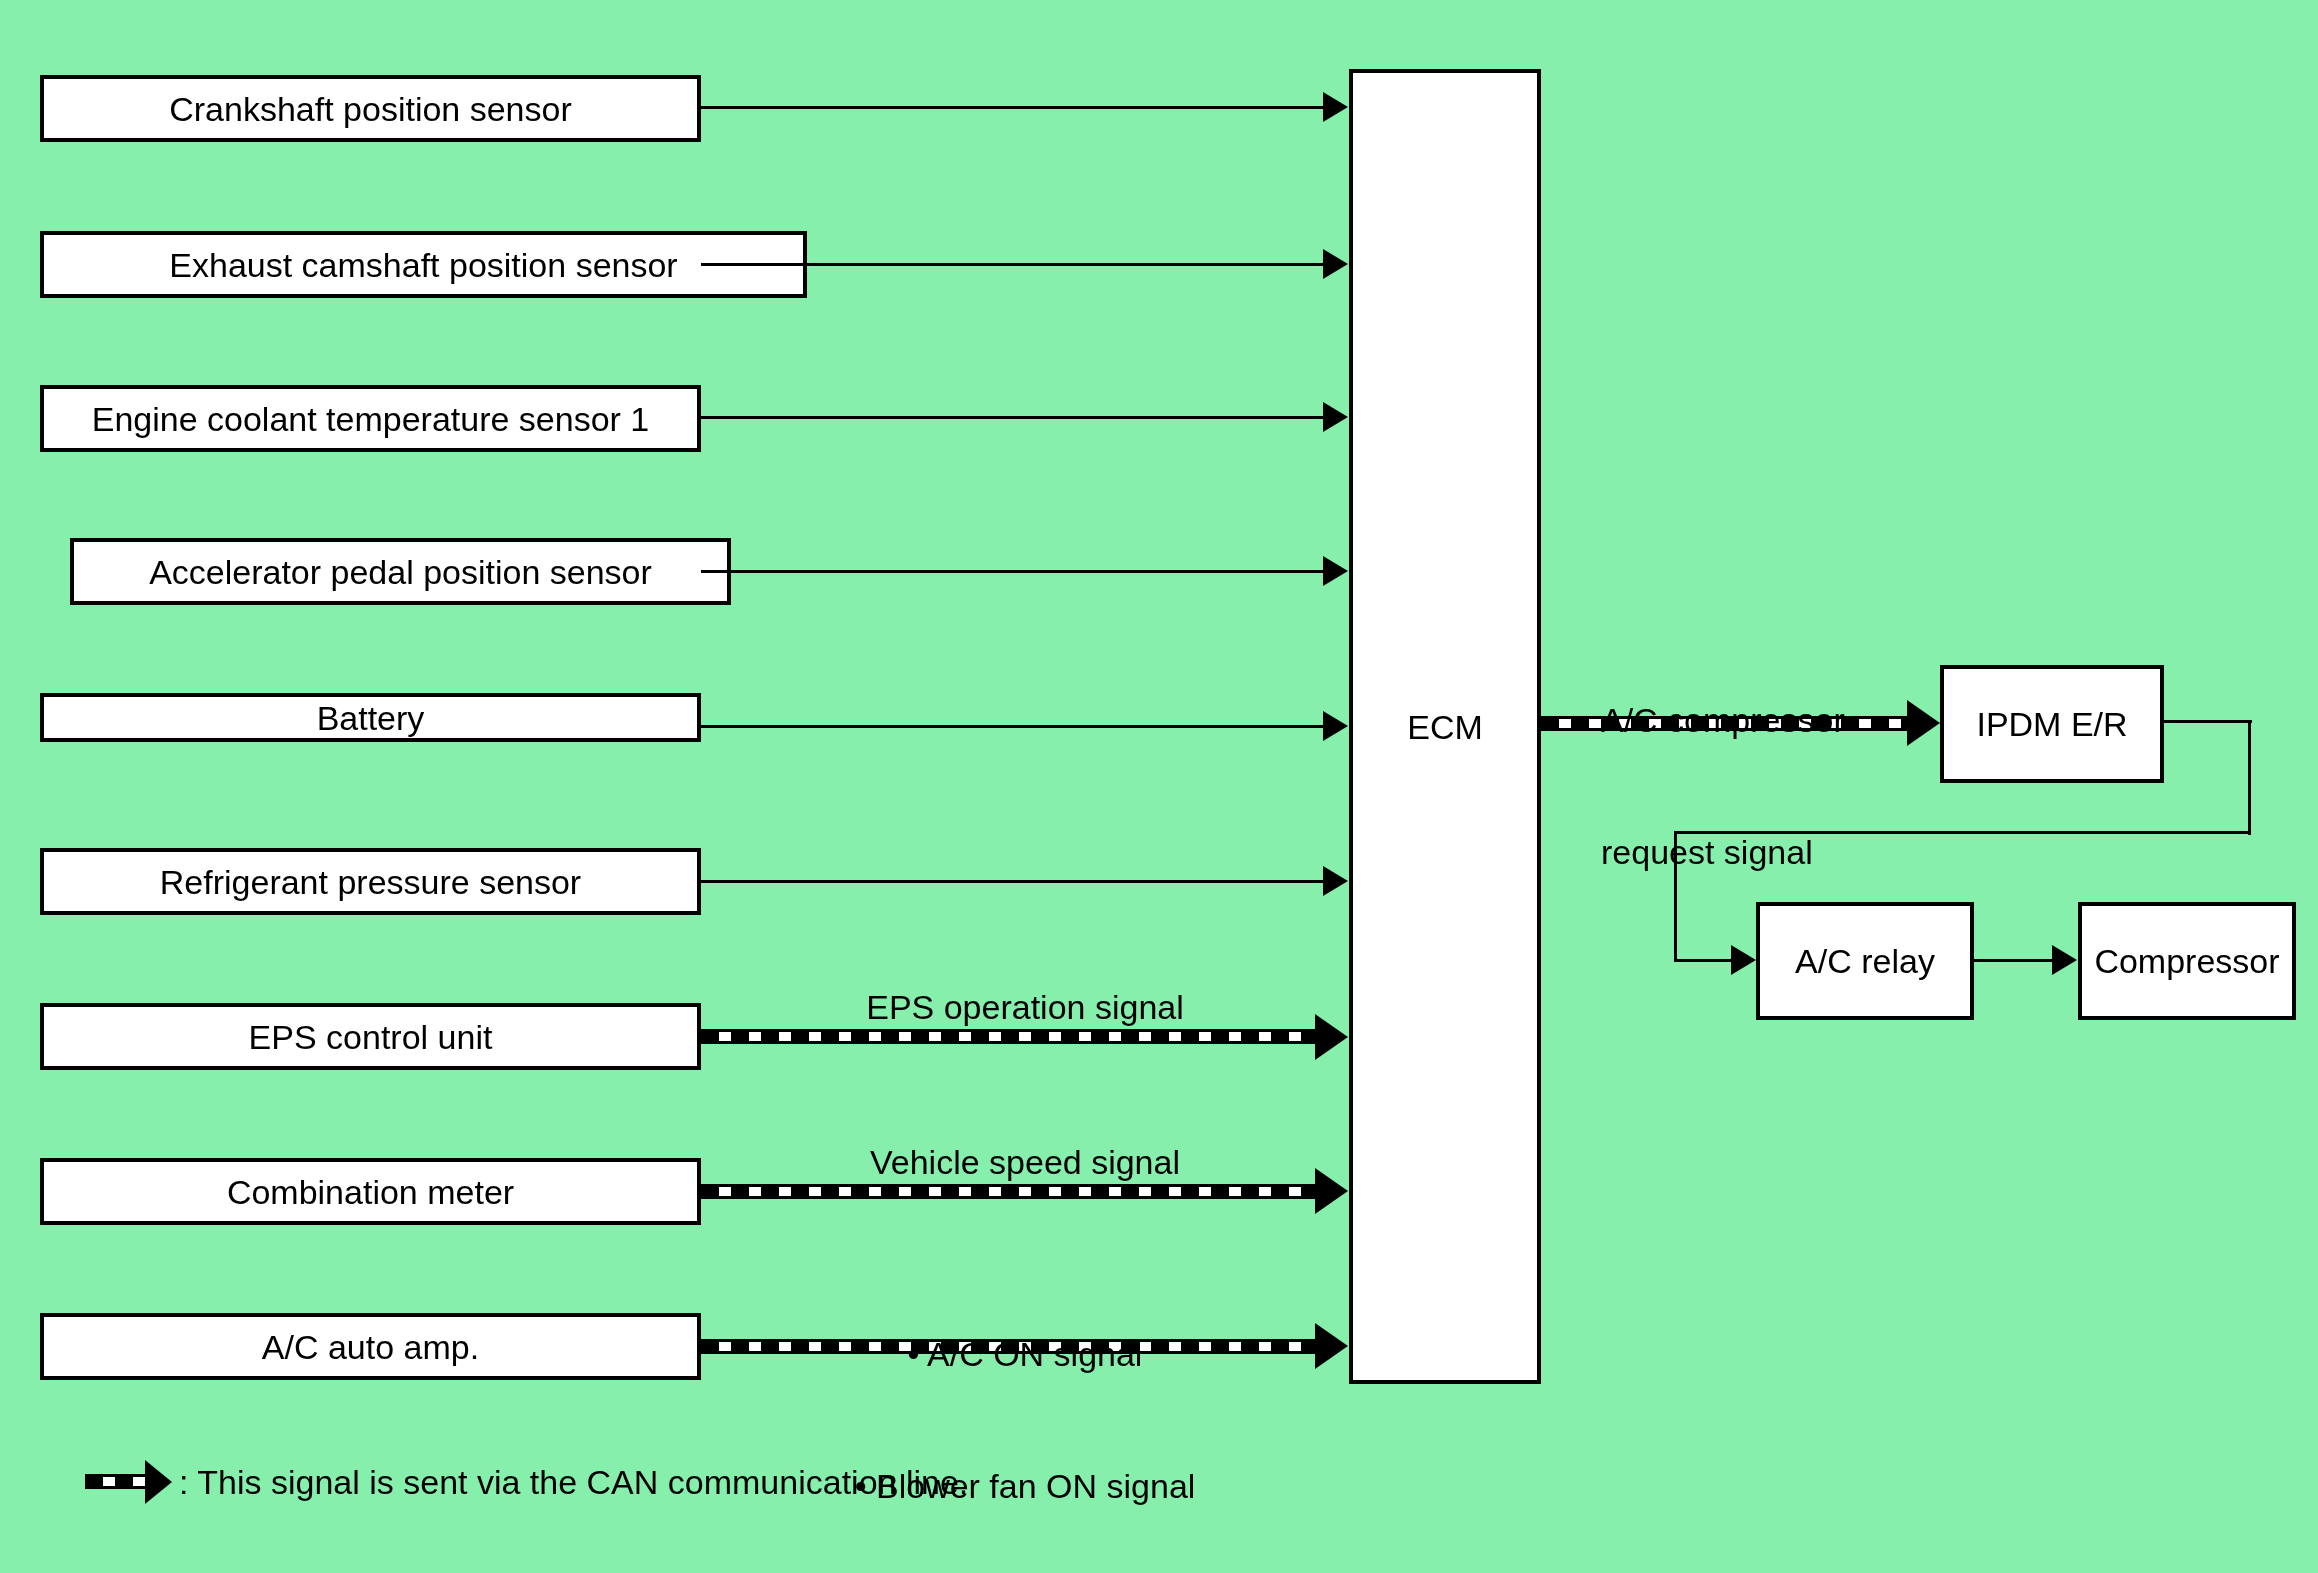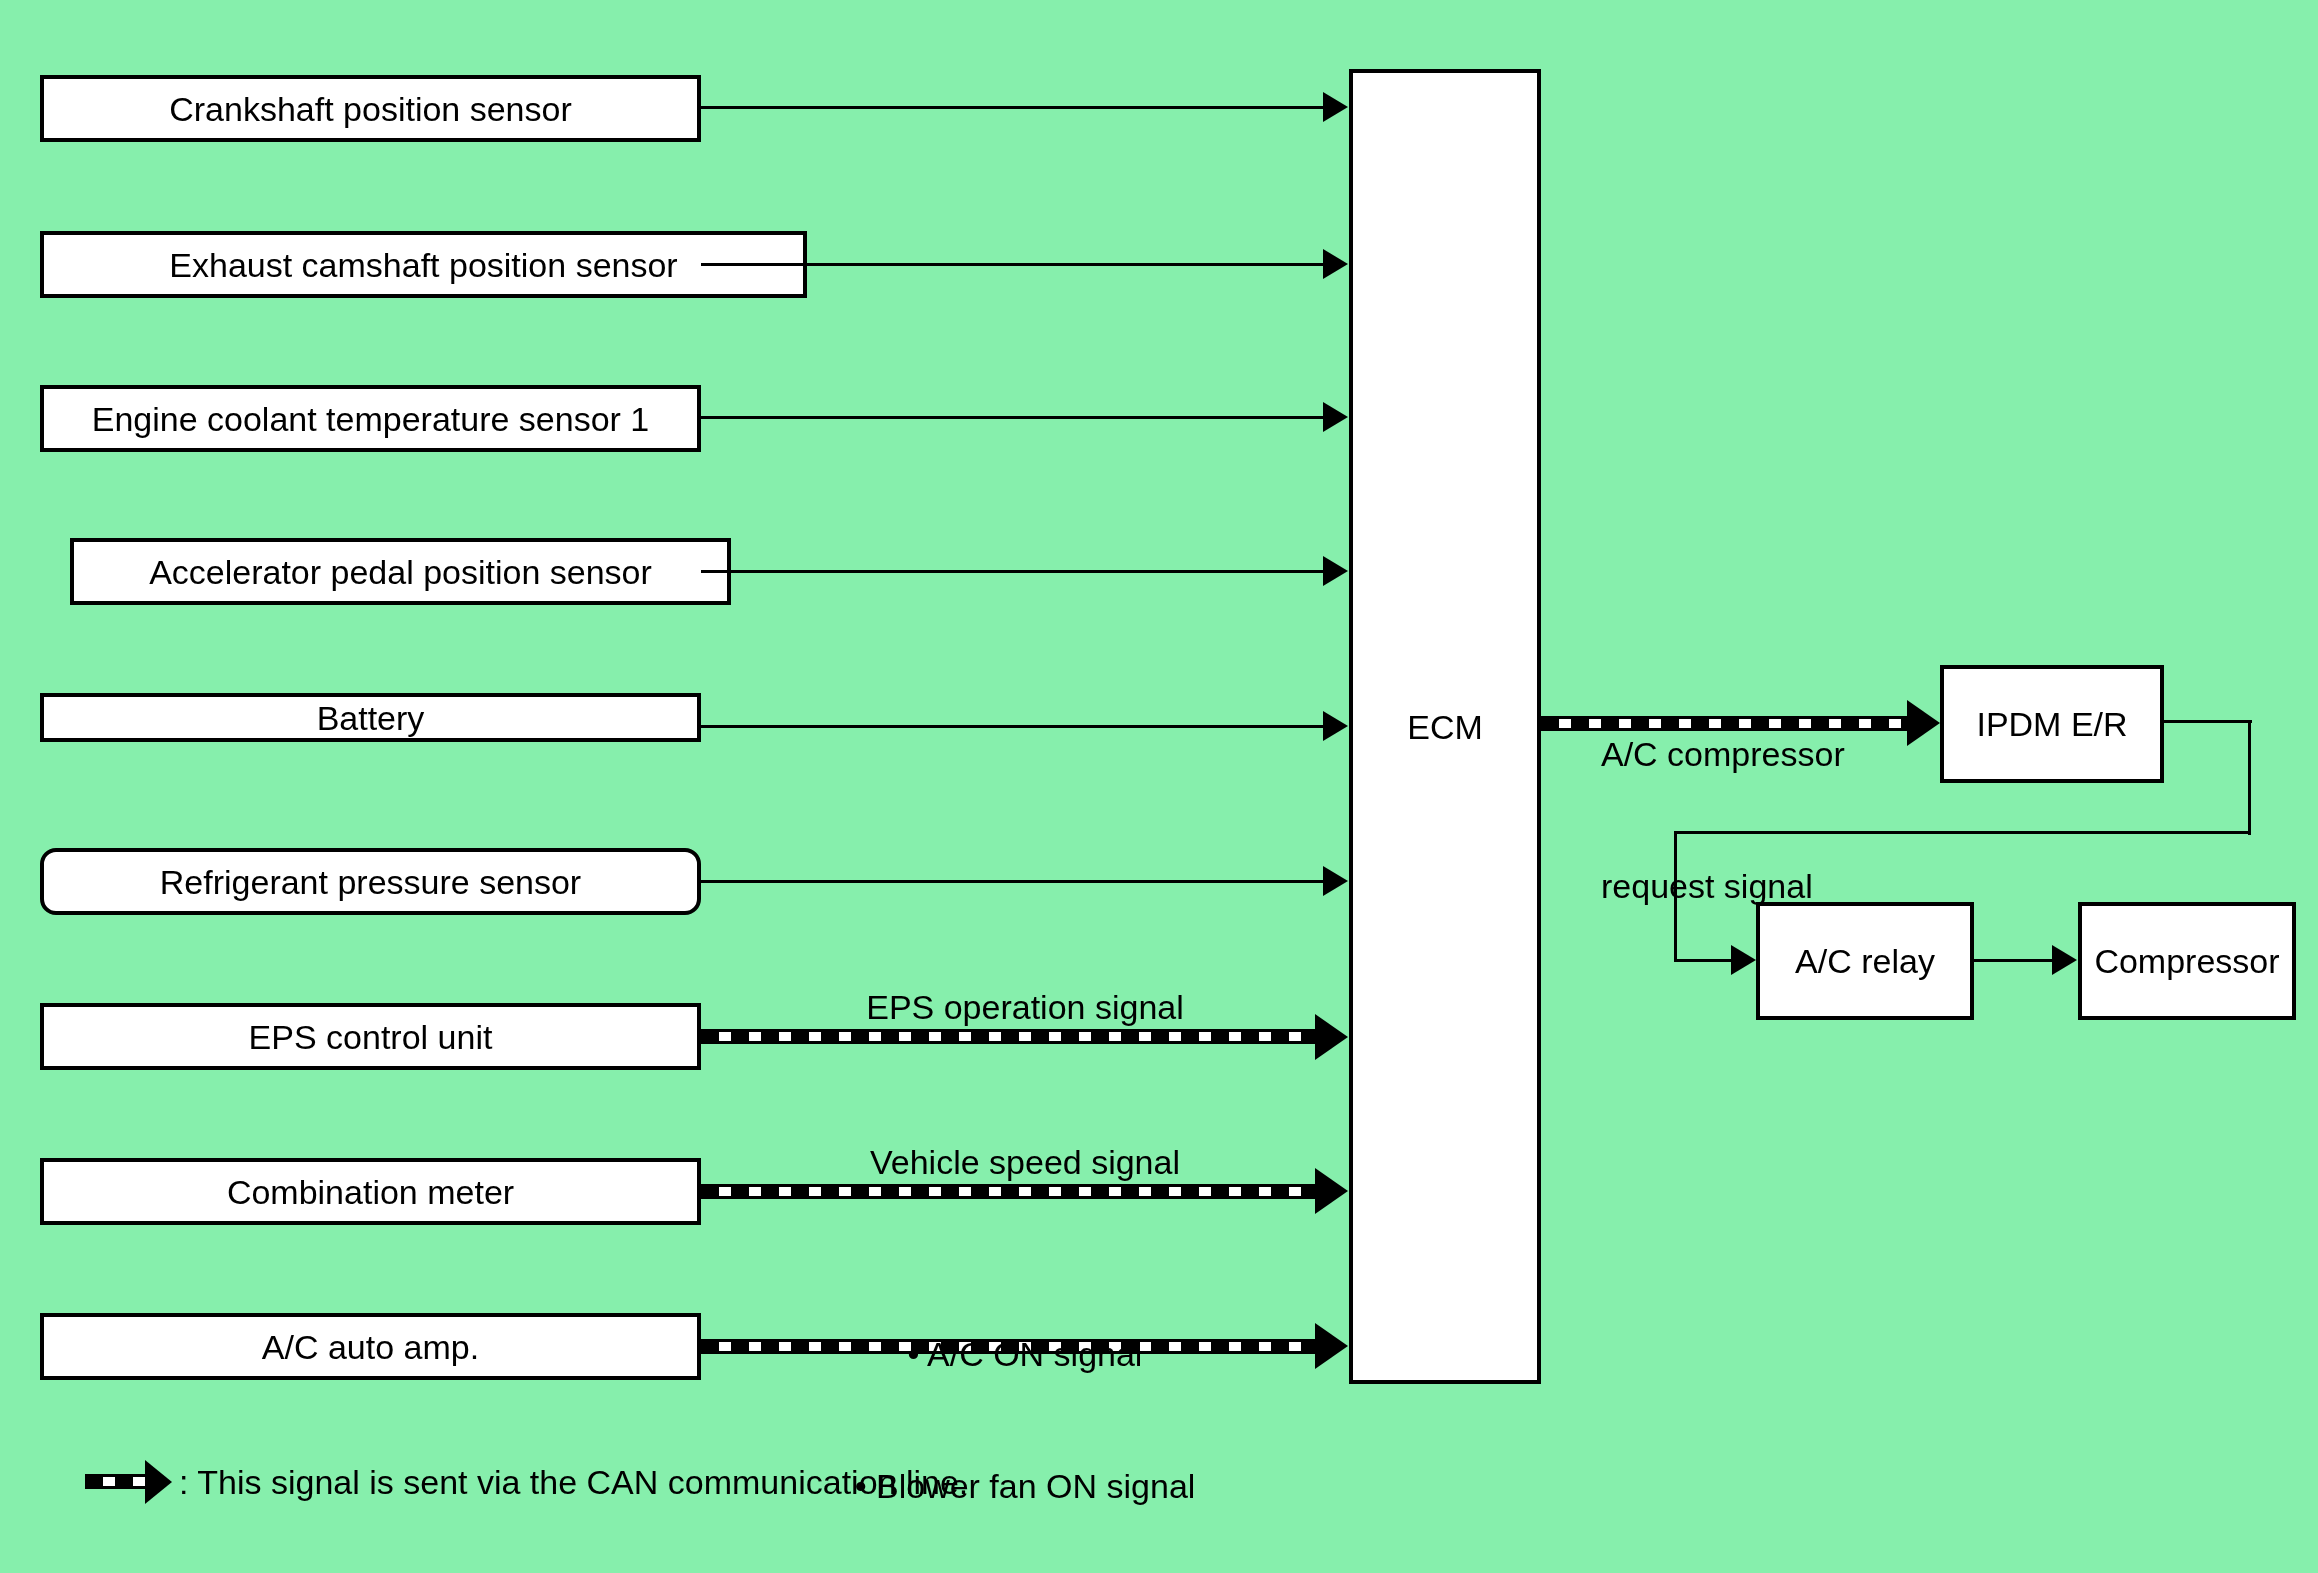--- a/index.html
+++ b/index.html
@@ -62,21 +62,21 @@
   </div>
   <div class="box" style="left:40px; top:385px; width:661px; height:67px;">
     <span>Engine coolant temperature sensor 1</span>
   </div>
   <div class="box" style="left:40px; top:538px; width:661px; height:67px;margin-left:30px;">
     <span>Accelerator pedal position sensor</span>
   </div>
   <div class="box" style="left:40px; top:693px; width:661px; height:49px;">
     <span>Battery</span>
   </div>
-  <div class="box" style="left:40px; top:848px; width:661px; height:67px;border-radius:16px;">
+  <div class="box" style="left:40px; top:848px; width:661px; height:67px;">
     <span>Refrigerant pressure sensor</span>
   </div>
   <div class="box" style="left:40px; top:1003px; width:661px; height:67px;">
     <span>EPS control unit</span>
   </div>
   <div class="box" style="left:40px; top:1158px; width:661px; height:67px;">
     <span>Combination meter</span>
   </div>
   <div class="box" style="left:40px; top:1313px; width:661px; height:67px;">
     <span>A/C auto amp.</span>
@@ -137,21 +137,21 @@
   <div class="box" style="left:1349px; top:69px; width:192px; height:1315px;">
     <span>ECM</span>
   </div>
 
   <div>
     <div class="can" style="left:1541px; top:716px; width:366px;">
         <div class="dashes"></div>
       </div>
     <div class="head lg" style="left:1907px; top:700px;"></div>
   </div>
-  <div class="lbl left" style="left:1601px; top:644px;">
+  <div class="lbl left" style="left:1601px; top:610px;">
     <div>A/C compressor</div>
     <div>request signal</div>
   </div>
 
   <div class="box" style="left:1940px; top:665px; width:224px; height:118px;">
     <span>IPDM E/R</span>
   </div>
 
   <div>
     <div class="line" style="left:2164px; top:720px; width:88px; height:3.4px;"></div>

